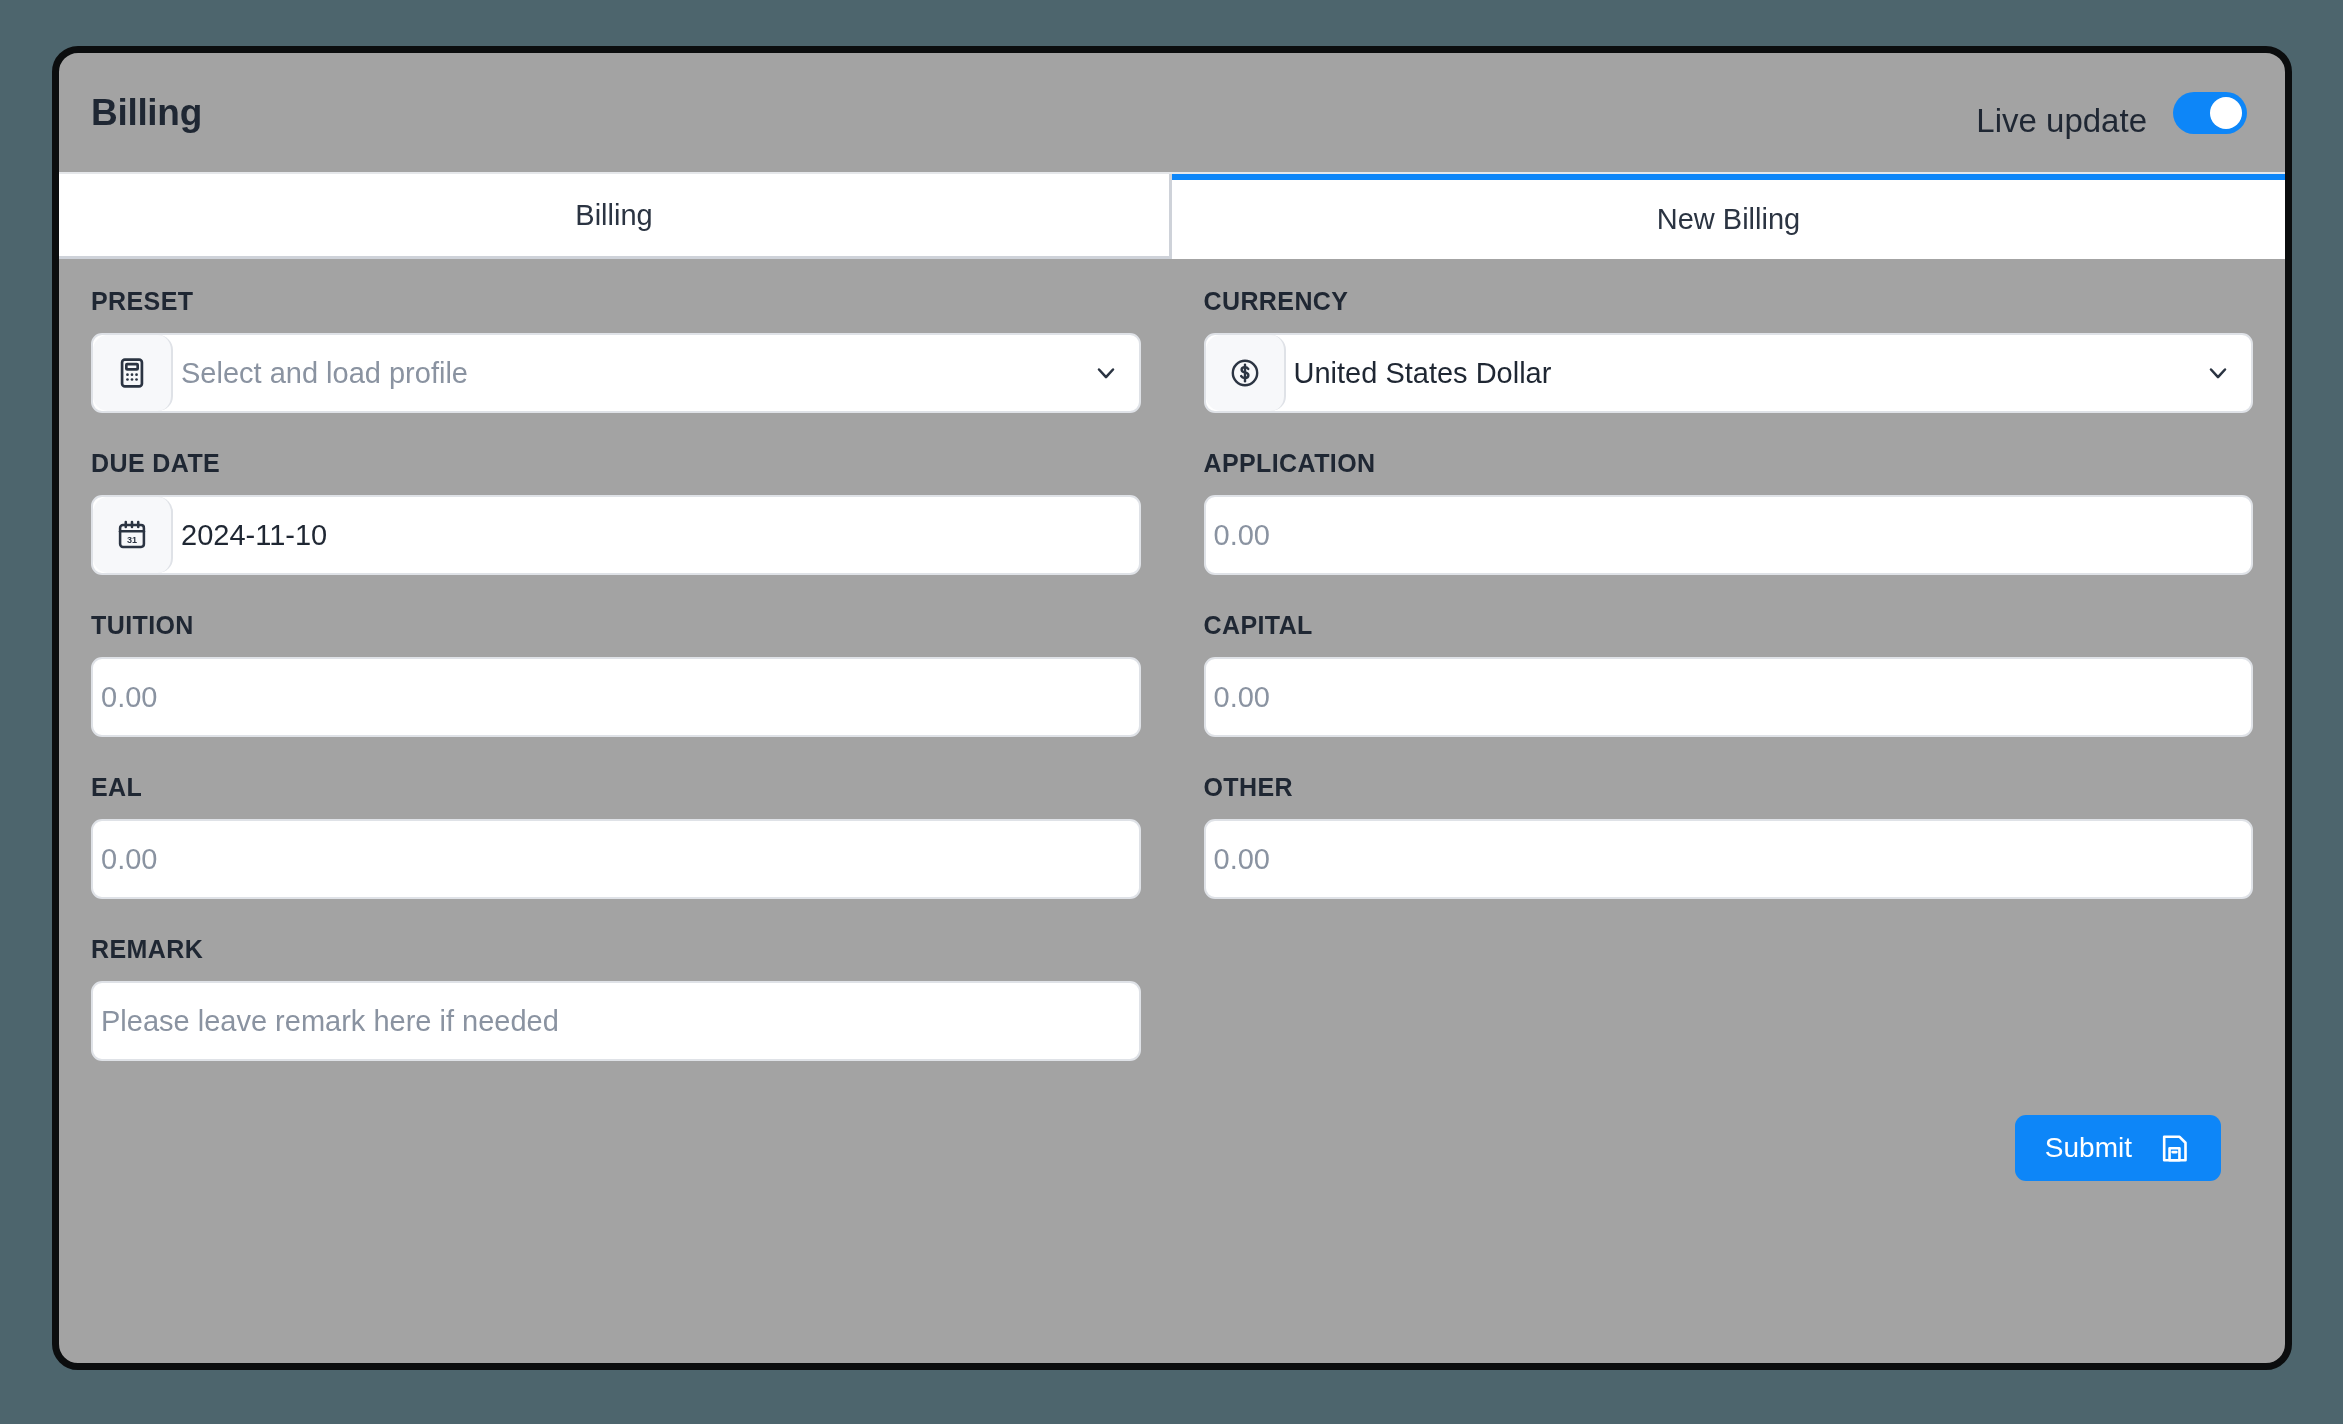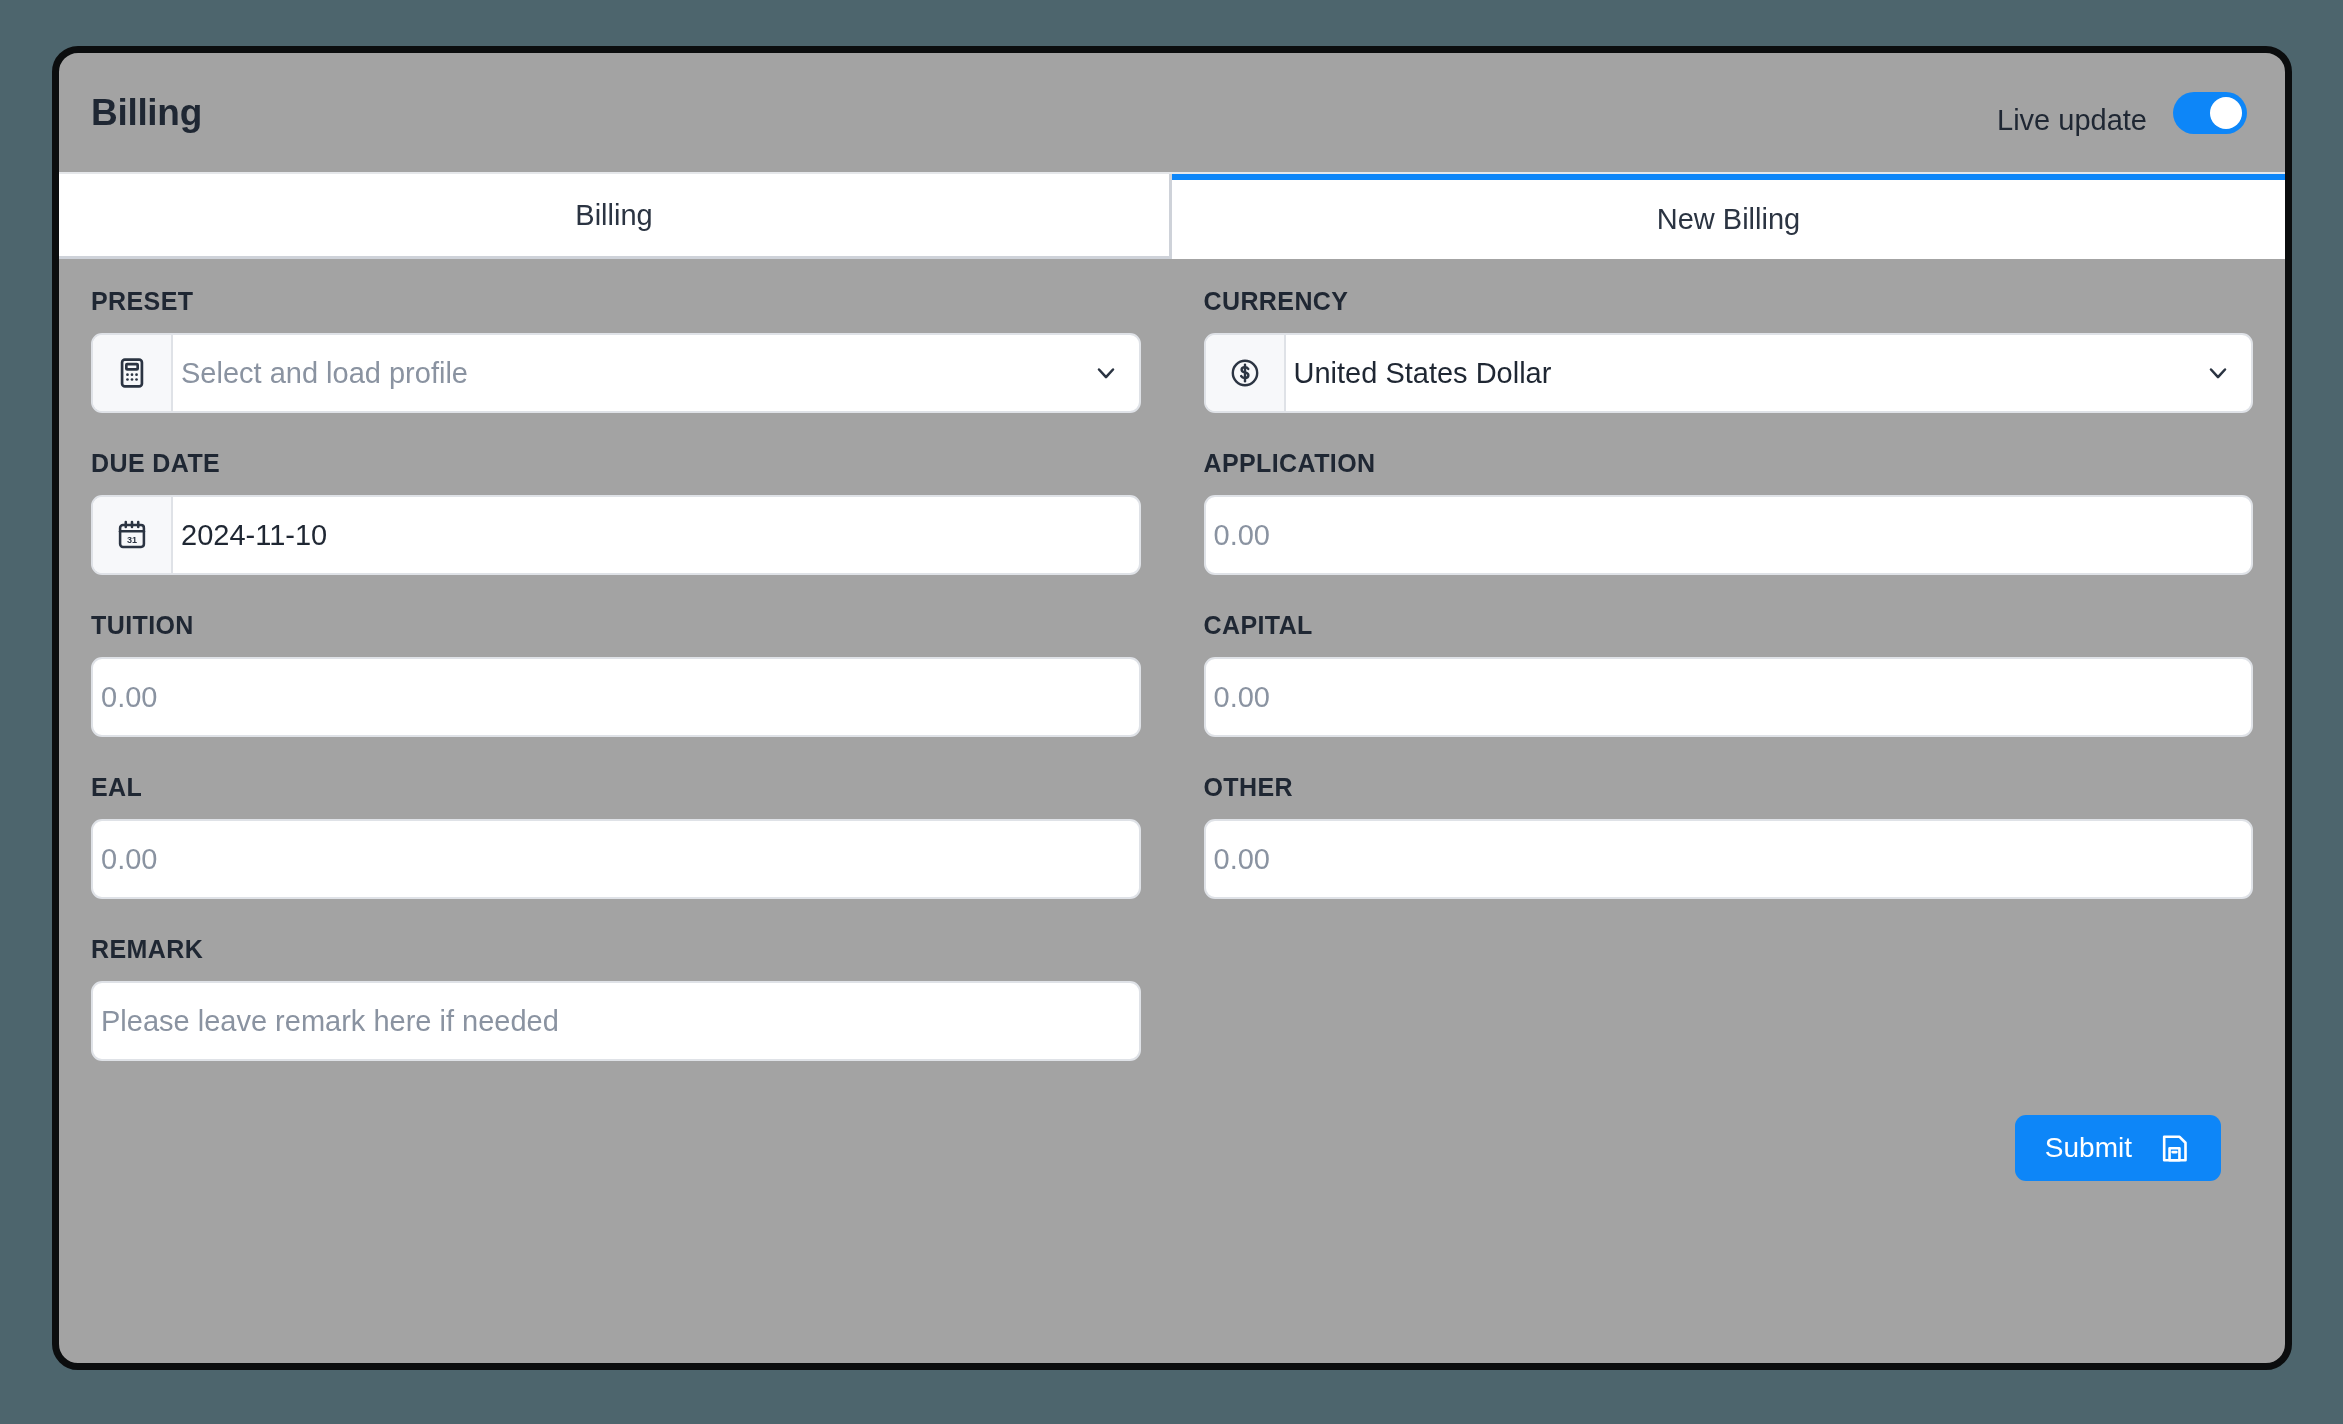--- a/index.html
+++ b/index.html
@@ -38,21 +38,21 @@
     font-weight: bold;
     color: #1f2733;
     letter-spacing: -0.3px;
   }
   .live-wrap {
     display: flex;
     align-items: center;
     gap: 26px;
   }
   .live-label {
-    font-size: 29px;
+    font-size: 33px;
     color: #1f2733;
     margin-top: 16px;
   }
   .toggle {
     width: 74px;
     height: 42px;
     border-radius: 21px;
     background: #0d86f8;
     position: relative;
     cursor: pointer;
@@ -127,20 +127,21 @@
     overflow: hidden;
   }
   .addon {
     width: 80px;
     flex: none;
     background: #f7f8fa;
     border-right: 2px solid #dfe2e7;
     display: flex;
     align-items: center;
     justify-content: center;
+    border-radius: 15px;
   }
   .control-text {
     flex: 1 1 auto;
     display: flex;
     align-items: center;
     padding: 0 8px;
     font-size: 29px;
     color: #1f2733;
     white-space: nowrap;
     overflow: hidden;

